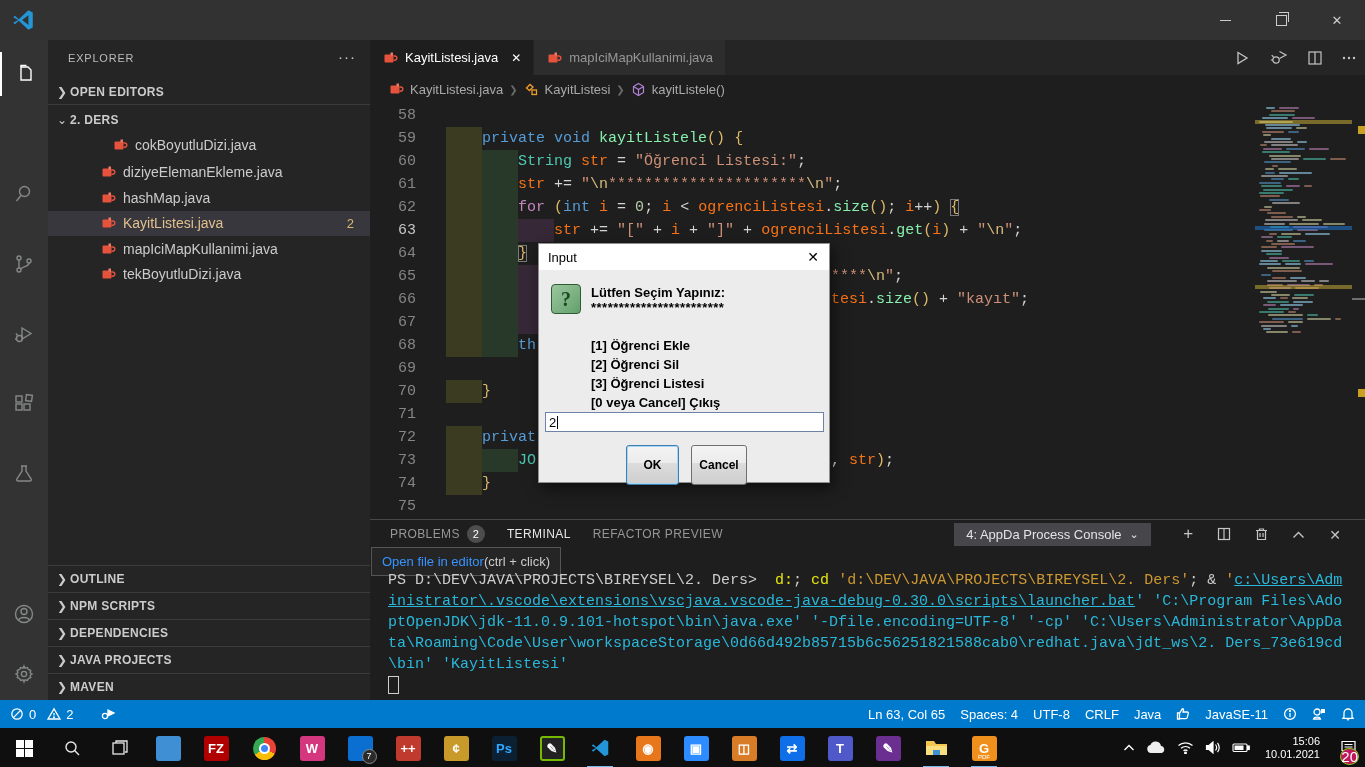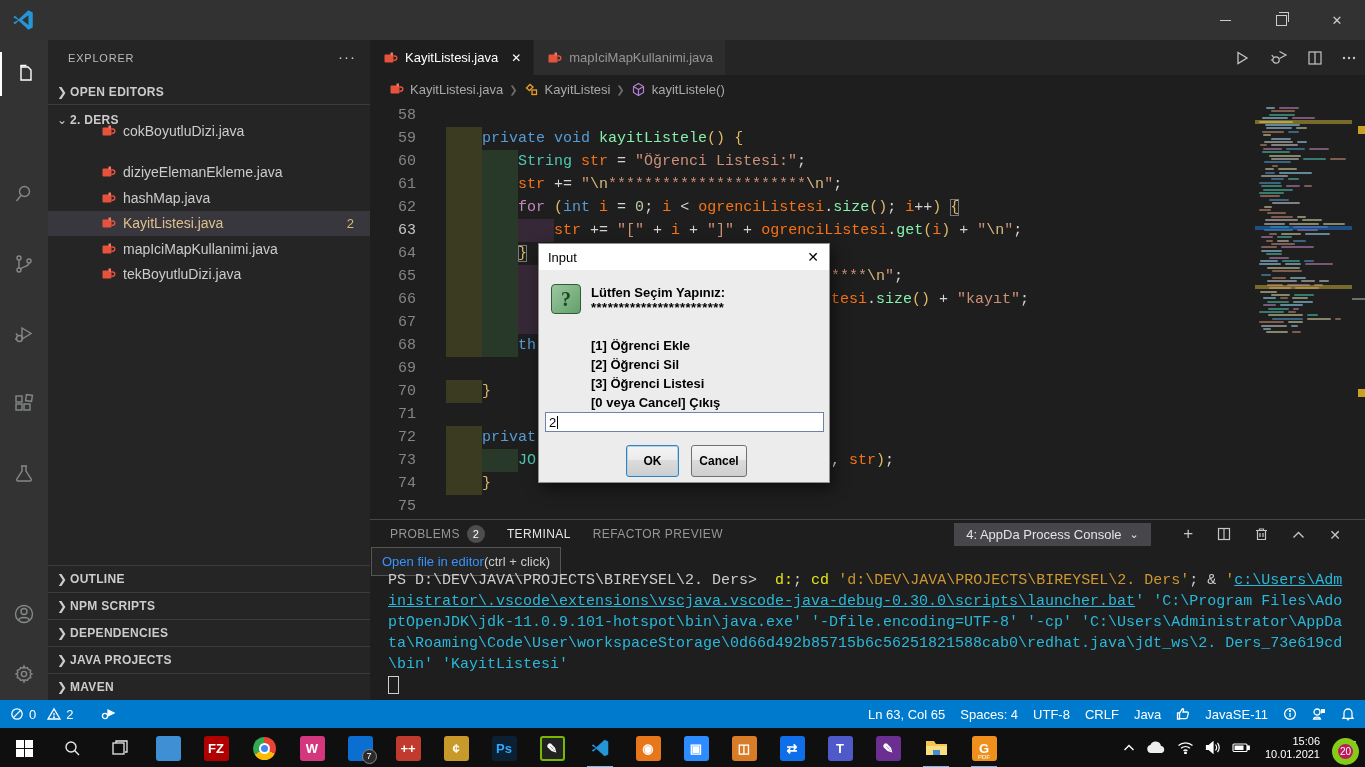--- a/index.html
+++ b/index.html
@@ -95,36 +95,36 @@
   .st-ic svg{stroke:#fff;fill:none;stroke-width:1.3;}
 
   
   .taskbar{position:absolute;left:0;top:728px;width:1365px;height:39px;background:#0f0f0f;}
   .tb-app{position:absolute;top:6px;width:40px;height:28px;display:flex;align-items:center;justify-content:center;}
   .tb-run{position:absolute;bottom:-6px;left:7px;width:26px;height:2px;background:#76b9ed;}
   .tile{width:25px;height:25px;border-radius:3px;display:flex;align-items:center;justify-content:center;color:#fff;font-weight:bold;font-size:13px;position:relative;}
   .tray{position:absolute;right:0;top:0;height:39px;display:flex;align-items:center;gap:11px;color:#fff;}
   .clock{text-align:right;font-size:11px;line-height:13px;margin-left:4px;}
   .badge7{position:absolute;right:-4px;bottom:-3px;width:13px;height:13px;border-radius:50%;background:#2b2b2b;border:1px solid #888;color:#fff;font-size:9px;font-weight:normal;display:flex;align-items:center;justify-content:center;}
-  .badge20{position:absolute;right:6px;bottom:2px;min-width:15px;height:15px;border-radius:50%;background:#be185d;border:6px solid #84cc16;color:#fff;font-size:10px;display:flex;align-items:center;justify-content:center;}
+  .badge20{position:absolute;right:6px;bottom:2px;min-width:15px;height:15px;border-radius:50%;background:#be185d;border:1px solid #84cc16;color:#fff;font-size:15px;display:flex;align-items:center;justify-content:center;}
 
   
   .dialog{position:absolute;left:538px;top:243px;width:290px;height:238px;background:#ececec;border:1px solid #8f8f8f;box-shadow:3px 5px 14px rgba(0,0,0,.55);z-index:50;color:#000;}
   .dlg-title{position:absolute;left:0;top:0;width:100%;height:26px;background:#ffffff;display:flex;align-items:center;}
   .dlg-title-text{margin-left:9px;font-size:13px;color:#000;}
   .dlg-close{position:absolute;right:10px;top:5px;font-size:14px;color:#000;}
   .dlg-icon{position:absolute;left:12px;top:40px;width:28px;height:28px;border:1px solid #2f5c36;border-radius:4px;
             background:linear-gradient(135deg,#9cc7a0,#63a06a);display:flex;align-items:center;justify-content:center;
             font-family:"Liberation Serif",serif;font-weight:bold;font-size:20px;color:#1c4a22;}
   .dlg-prompt{position:absolute;left:52px;top:41px;font-weight:bold;font-size:13px;}
   .dlg-stars{position:absolute;left:52px;top:56px;font-weight:bold;font-size:13px;letter-spacing:.5px;}
   .dlg-opt{position:absolute;left:52px;font-weight:bold;font-size:13px;}
   .dlg-input{position:absolute;left:6px;top:168px;width:274px;height:18px;background:#fff;border:1px solid #6d83a8;font-size:13px;display:flex;align-items:center;padding-left:3px;}
   .caret{display:inline-block;width:1px;height:13px;background:#000;margin-left:1px;}
-  .dlg-btn{position:absolute;top:201px;height:32px;box-sizing:border-box;font-weight:bold;font-size:12px;color:#000;
+  .dlg-btn{position:absolute;top:201px;height:40px;box-sizing:border-box;font-weight:bold;font-size:12px;color:#000;
            background:linear-gradient(#f4f4f4 0%,#ebebeb 45%,#dcdcdc 46%,#cecece 100%);
            border:1px solid #707070;border-radius:3px;display:flex;align-items:center;justify-content:center;}
   .dlg-ok{left:87px;width:53px;border-color:#3c7fb1;box-shadow:0 0 0 1px #a9d4f2 inset;}
   .dlg-cancel{left:152px;width:56px;}
 </style>
 </head>
 <body>
 
 <div id="root">
 
@@ -207,21 +207,21 @@
     </div>
     <div class="sb-row" style="top:40px;border-bottom:1px solid #3c3c3c;">
       <span class="sb-chev">❯</span>
       <span style="letter-spacing:.3px;">OPEN EDITORS</span>
     </div>
     <div class="sb-row" style="top:68px;">
       <span class="sb-chev">⌄</span>
       <span style="letter-spacing:.3px;">2. DERS</span>
     </div>
     <div id="filelist">
-        <div class="file-row" style="top: 78px;">
+        <div class="file-row" style="top: 92px; padding-left: 12px;">
           <span class="cup">
             <svg width="16" height="16" viewBox="0 0 16 16">
               <rect x="2.5" y="4.5" width="9" height="8" rx="1" fill="#e5533d"></rect>
               <rect x="8.5" y="2.5" width="2.5" height="3" fill="#ef7a64"></rect>
               <path d="M11.5 6h1.2a2.1 2.1 0 0 1 0 4.2h-1.2" fill="none" stroke="#e5533d" stroke-width="1.4"></path>
             </svg>
           </span>
           <span>cokBoyutluDizi.java</span>
         </div>
         <div class="file-row" style="top: 119.5px;">

